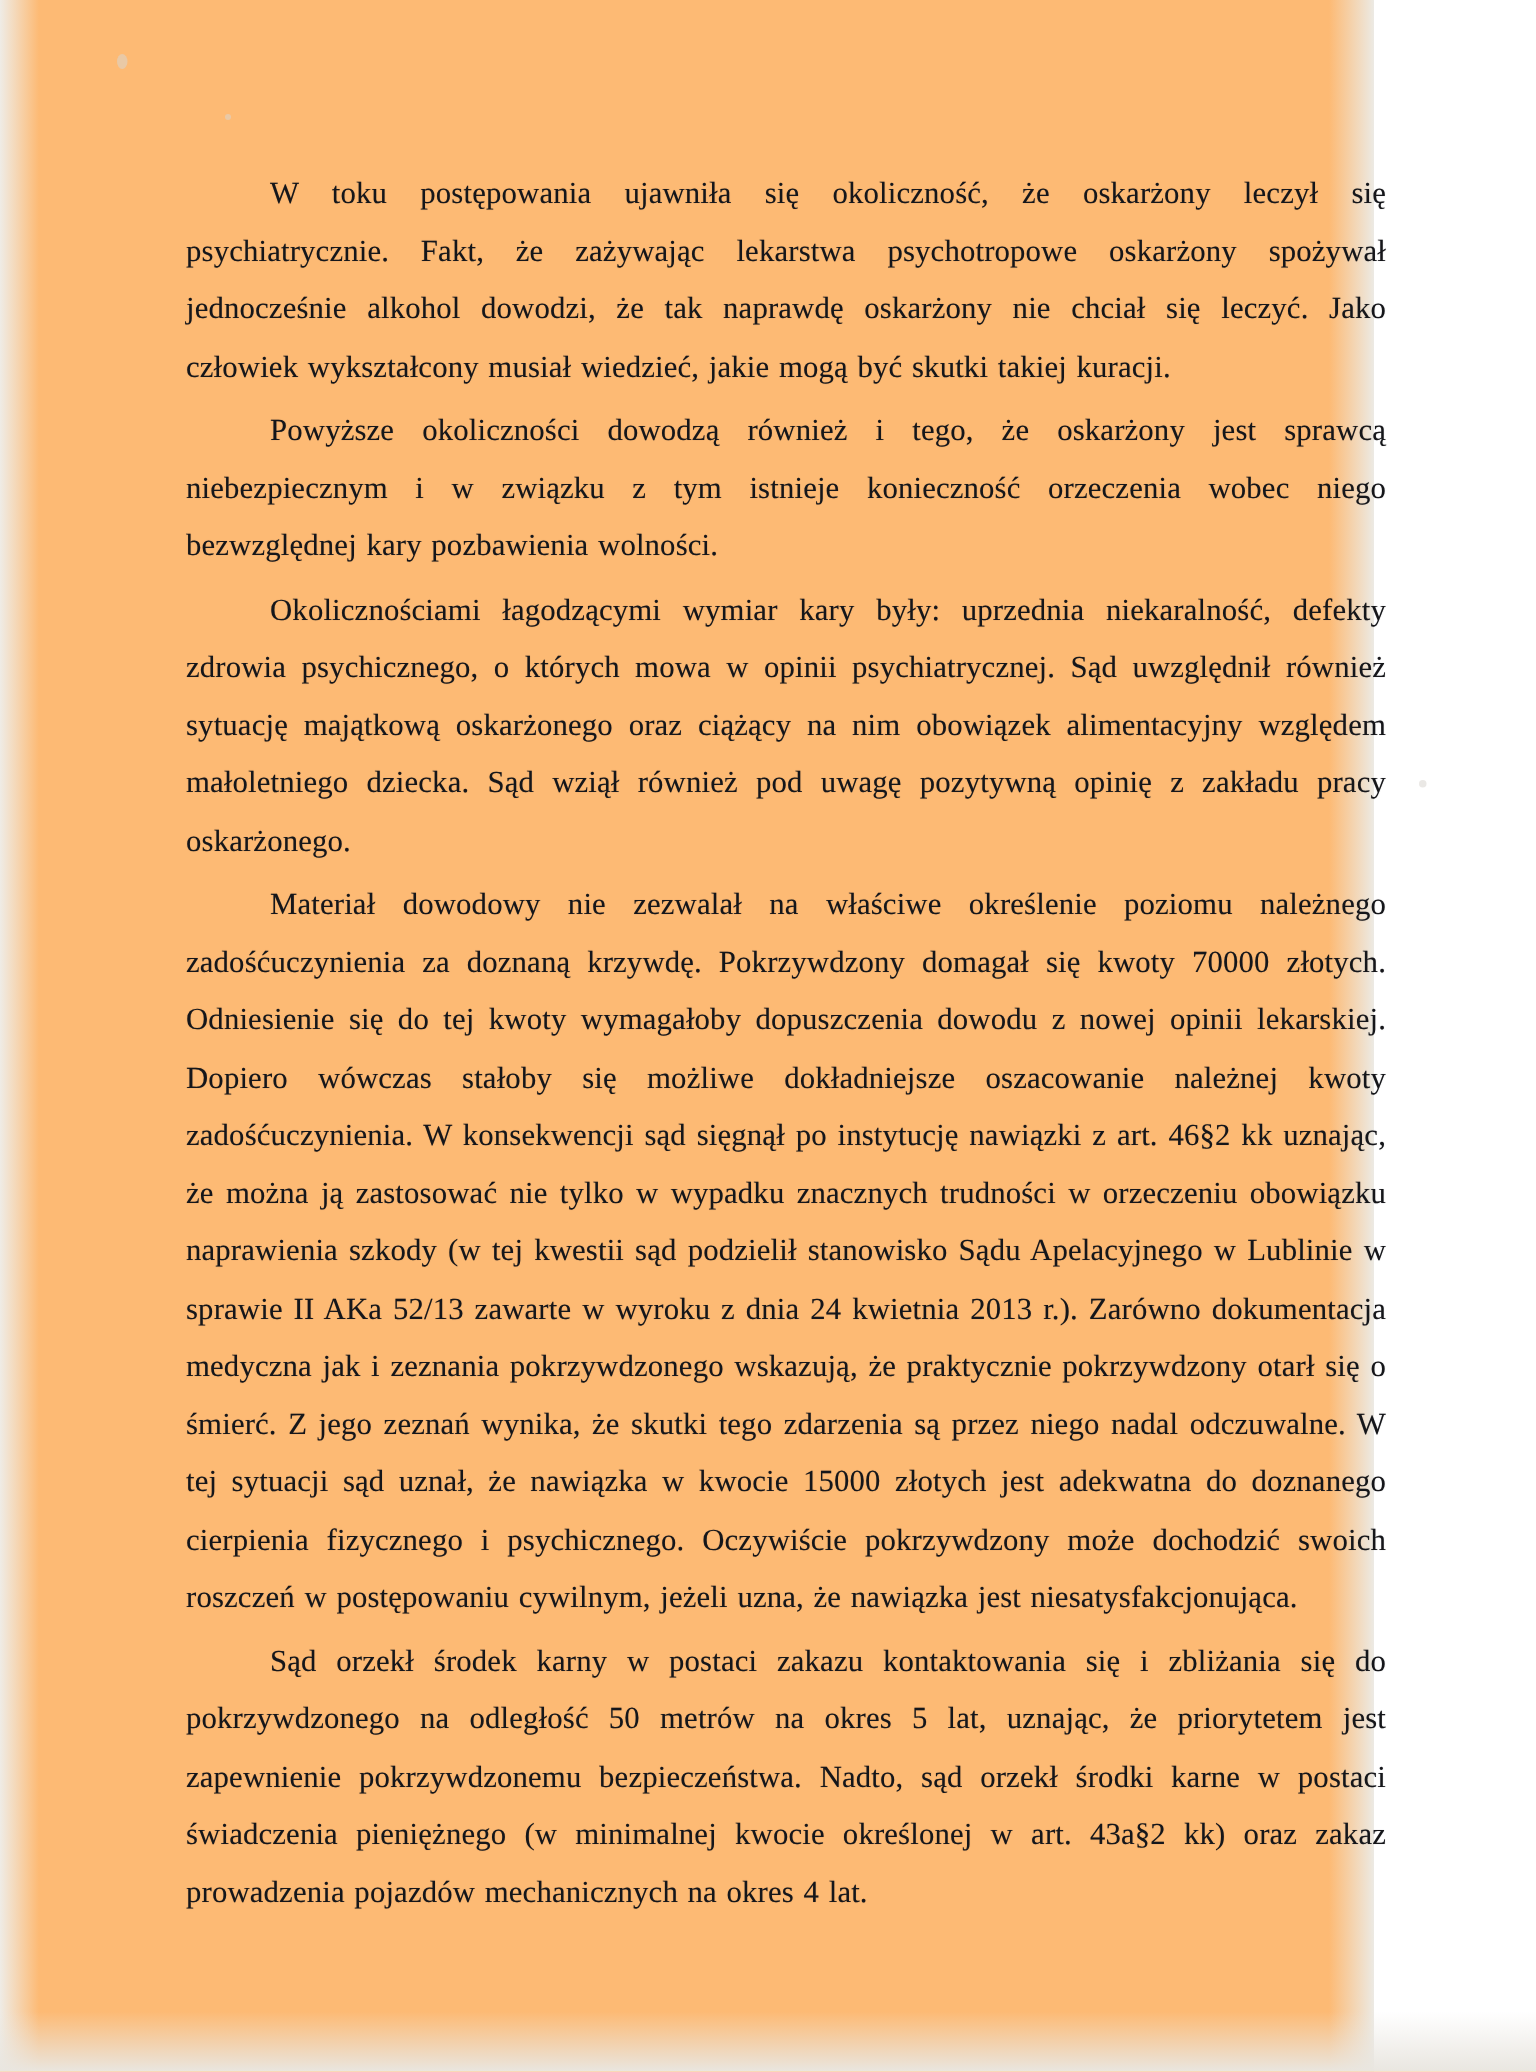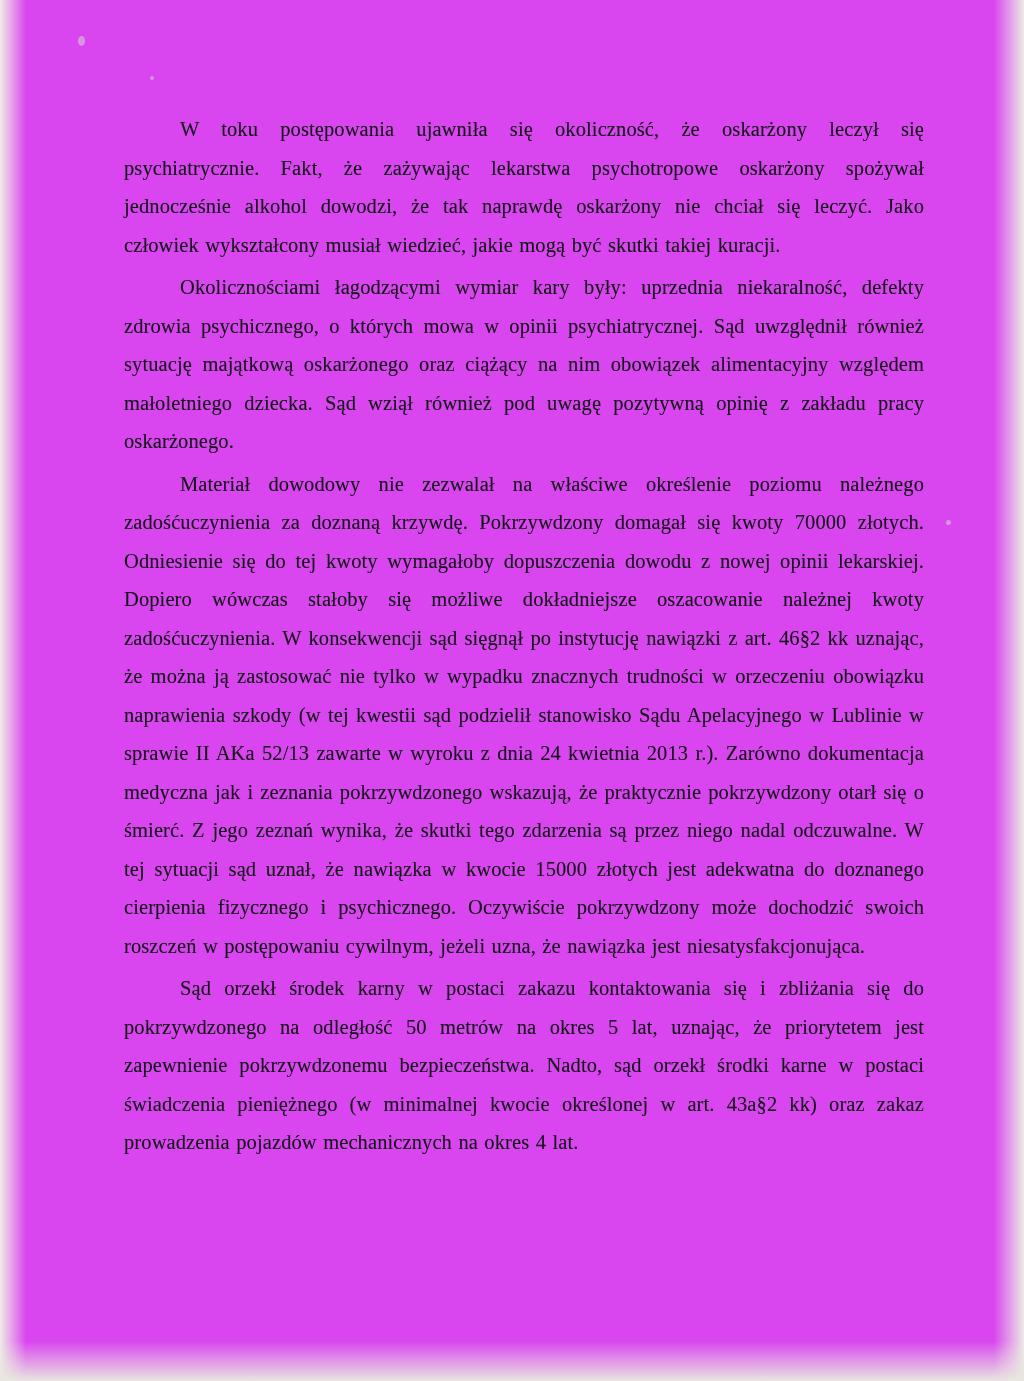--- a/index.html
+++ b/index.html
@@ -8,23 +8,23 @@
   }
   body {
     width: 1024px;
     height: 1381px;
     background: #ffffff;
     font-family: "Liberation Serif", serif;
     overflow: hidden;
   }
   .page {
     position: relative;
-    width: 1024px;
+    width: 916px;
     height: 1381px;
-    background: #d946ef;
+    background: #fdba74;
     box-sizing: border-box;
   }
   
   .scan-speck {
     position: absolute;
     background: #d9d6cf;
     opacity: .55;
     border-radius: 50%;
   }
   .scan-edge-left {
@@ -78,18 +78,19 @@
   <div class="scan-edge-left"></div>
   <div class="scan-edge-right"></div>
   <div class="scan-edge-bottom"></div>
 
   <div class="scan-speck" style="left:78px; top:36px; width:7px; height:10px;"></div>
   <div class="scan-speck" style="left:150px; top:76px; width:4px; height:4px;"></div>
   <div class="scan-speck" style="left:946px; top:520px; width:5px; height:5px;"></div>
 
   <div class="content">
     <p class="para">W toku postępowania ujawniła się okoliczność, że oskarżony leczył się psychiatrycznie. Fakt, że zażywając lekarstwa psychotropowe oskarżony spożywał jednocześnie alkohol dowodzi, że tak naprawdę oskarżony nie chciał się leczyć. Jako człowiek wykształcony musiał wiedzieć, jakie mogą być skutki takiej kuracji.</p>
+    <p class="para">Powyższe okoliczności dowodzą również i tego, że oskarżony jest sprawcą niebezpiecznym i w związku z tym istnieje konieczność orzeczenia wobec niego bezwzględnej kary pozbawienia wolności.</p>
     <p class="para">Okolicznościami łagodzącymi wymiar kary były: uprzednia niekaralność, defekty zdrowia psychicznego, o których mowa w opinii psychiatrycznej. Sąd uwzględnił również sytuację majątkową oskarżonego oraz ciążący na nim obowiązek alimentacyjny względem małoletniego dziecka. Sąd wziął również pod uwagę pozytywną opinię z zakładu pracy oskarżonego.</p>
     <p class="para">Materiał dowodowy nie zezwalał na właściwe określenie poziomu należnego zadośćuczynienia za doznaną krzywdę. Pokrzywdzony domagał się kwoty 70000 złotych. Odniesienie się do tej kwoty wymagałoby dopuszczenia dowodu z nowej opinii lekarskiej. Dopiero wówczas stałoby się możliwe dokładniejsze oszacowanie należnej kwoty zadośćuczynienia. W konsekwencji sąd sięgnął po instytucję nawiązki z art. 46§2 kk uznając, że można ją zastosować nie tylko w wypadku znacznych trudności w orzeczeniu obowiązku naprawienia szkody (w tej kwestii sąd podzielił stanowisko Sądu Apelacyjnego w Lublinie w sprawie II AKa 52/13 zawarte w wyroku z dnia 24 kwietnia 2013 r.). Zarówno dokumentacja medyczna jak i zeznania pokrzywdzonego wskazują, że praktycznie pokrzywdzony otarł się o śmierć. Z jego zeznań wynika, że skutki tego zdarzenia są przez niego nadal odczuwalne. W tej sytuacji sąd uznał, że nawiązka w kwocie 15000 złotych jest adekwatna do doznanego cierpienia fizycznego i psychicznego. Oczywiście pokrzywdzony może dochodzić swoich roszczeń w postępowaniu cywilnym, jeżeli uzna, że nawiązka jest niesatysfakcjonująca.</p>
     <p class="para">Sąd orzekł środek karny w postaci zakazu kontaktowania się i zbliżania się do pokrzywdzonego na odległość 50 metrów na okres 5 lat, uznając, że priorytetem jest zapewnienie pokrzywdzonemu bezpieczeństwa. Nadto, sąd orzekł środki karne w postaci świadczenia pieniężnego (w minimalnej kwocie określonej w art. 43a§2 kk) oraz zakaz prowadzenia pojazdów mechanicznych na okres 4 lat.</p>
   </div>
 
 </div>
 
 </body></html>

